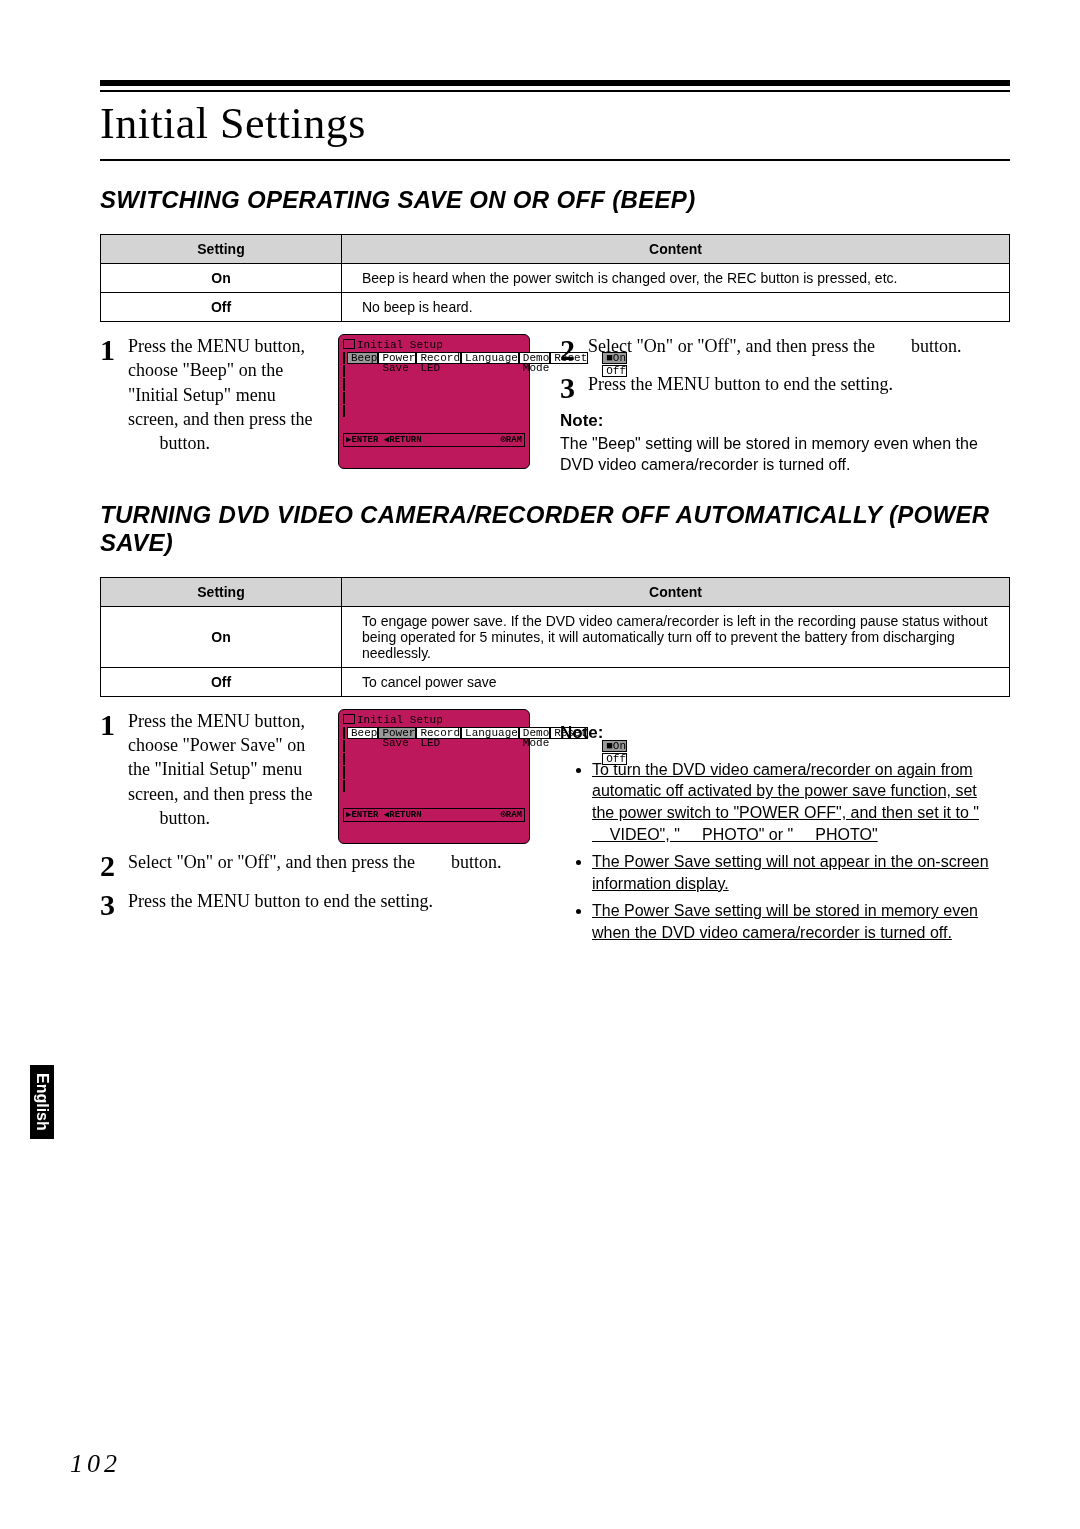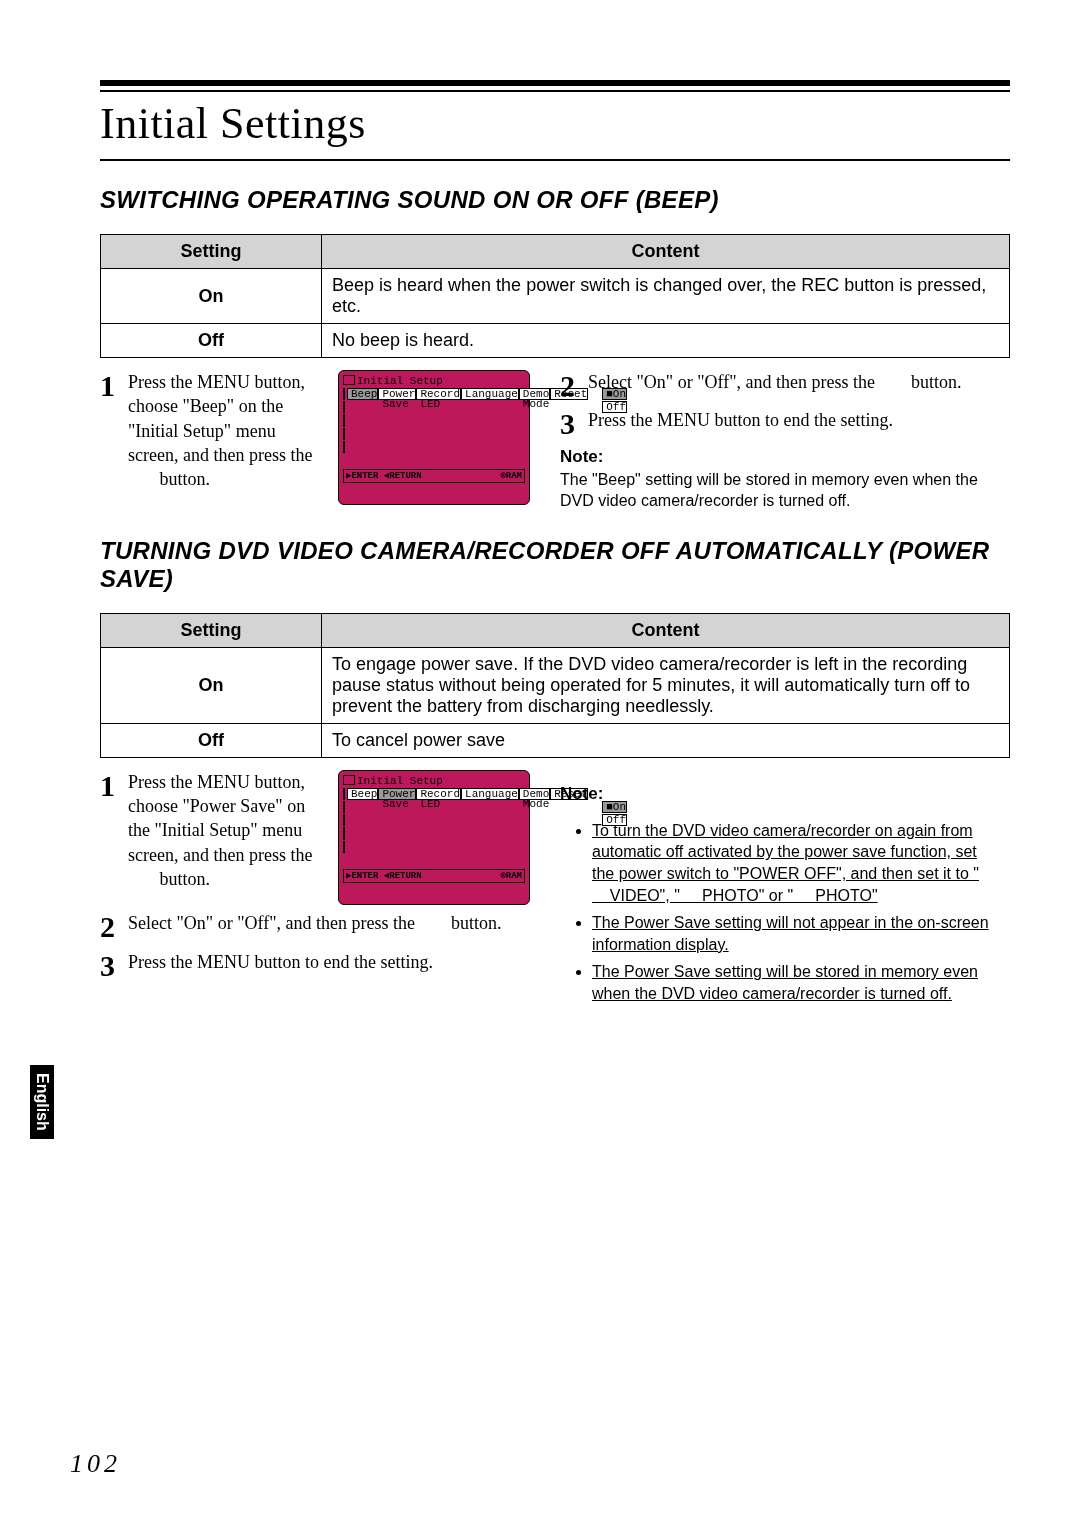--- a/index.html
+++ b/index.html
@@ -44,22 +44,22 @@
     font-family: Arial, Helvetica, sans-serif;
     letter-spacing: 0.3px;
   }
   table.settings {
     width: 100%;
     border-collapse: collapse;
     margin: 10px 0 12px 0;
   }
   table.settings th, table.settings td {
     border: 1.5px solid #000;
-    padding: 6px 10px;
-    font-size: 18px;
+    padding: 6px 20px;
+    font-size: 14px;
     vertical-align: middle;
   }
   table.settings th {
     background: #d4d4d4;
     font-weight: bold;
     text-align: center;
   }
   table.settings td.setting-col {
     text-align: center;
     font-weight: bold;
@@ -233,21 +233,21 @@
 </style>
 </head>
 <body>
 
 <div class="page">
 
   <div class="top-rule"></div>
   <h1 class="page-title">Initial Settings</h1>
   <div class="thin-rule"></div>
 
-  <div class="section-heading">SWITCHING OPERATING SOUND ON OR OFF (BEEP)</div>
+  <div class="section-heading">SWITCHING OPERATING SAVE ON OR OFF (BEEP)</div>
 
   <table class="settings">
     <thead>
       <tr>
         <th>Setting</th>
         <th>Content</th>
       </tr>
     </thead>
     <tbody>
       <tr>

